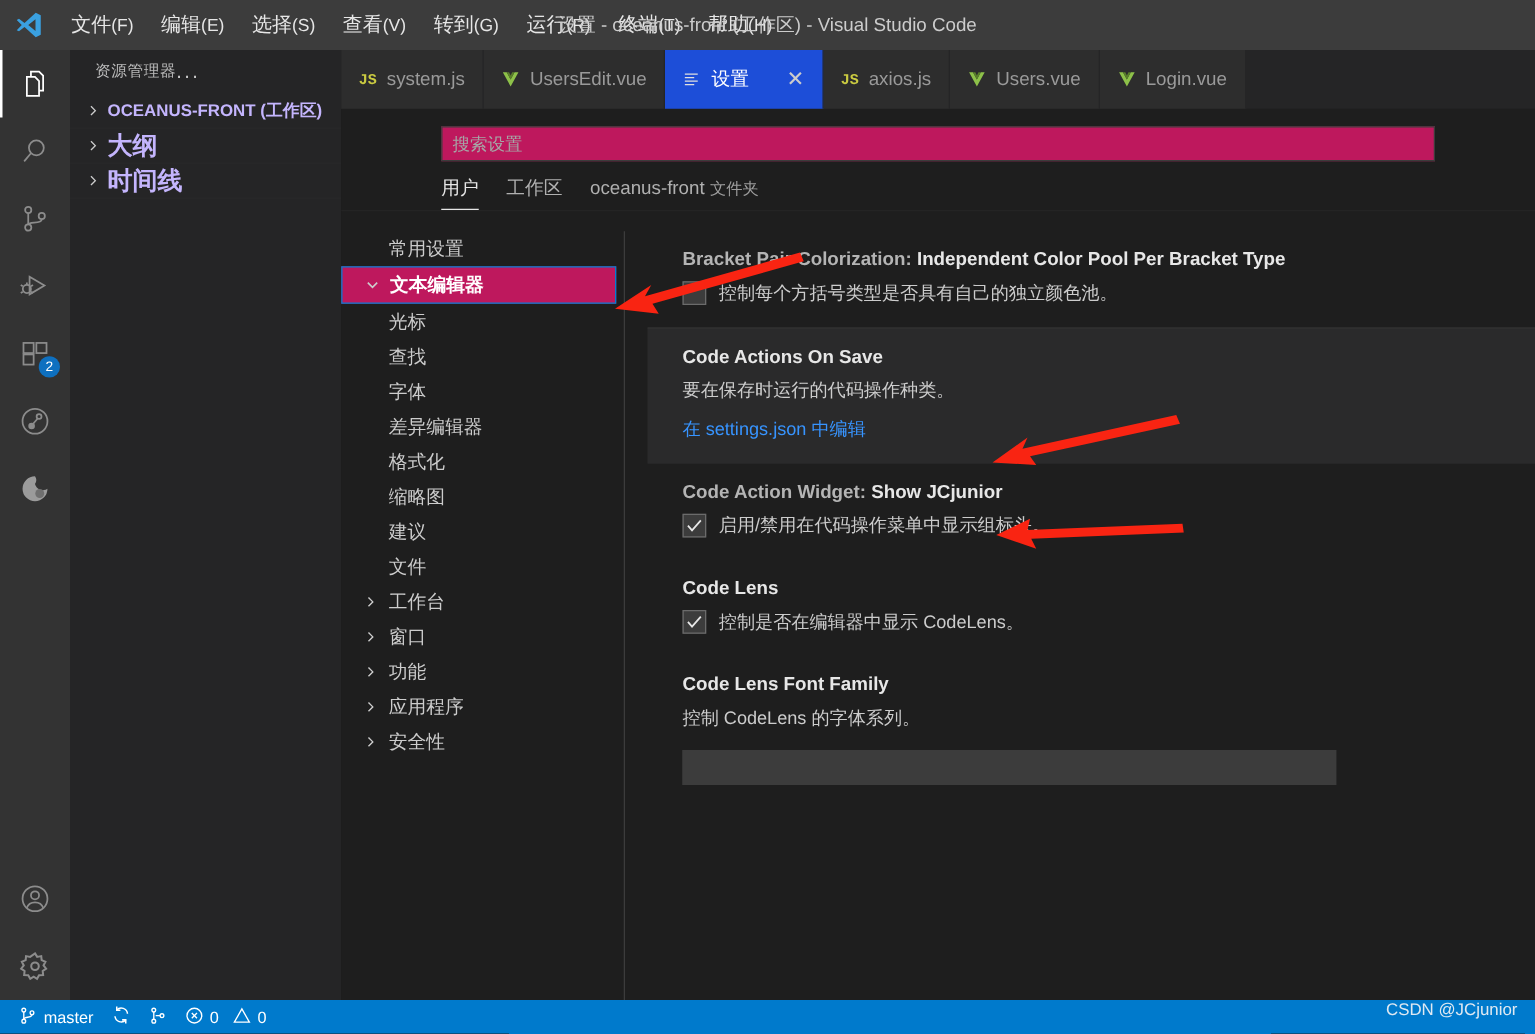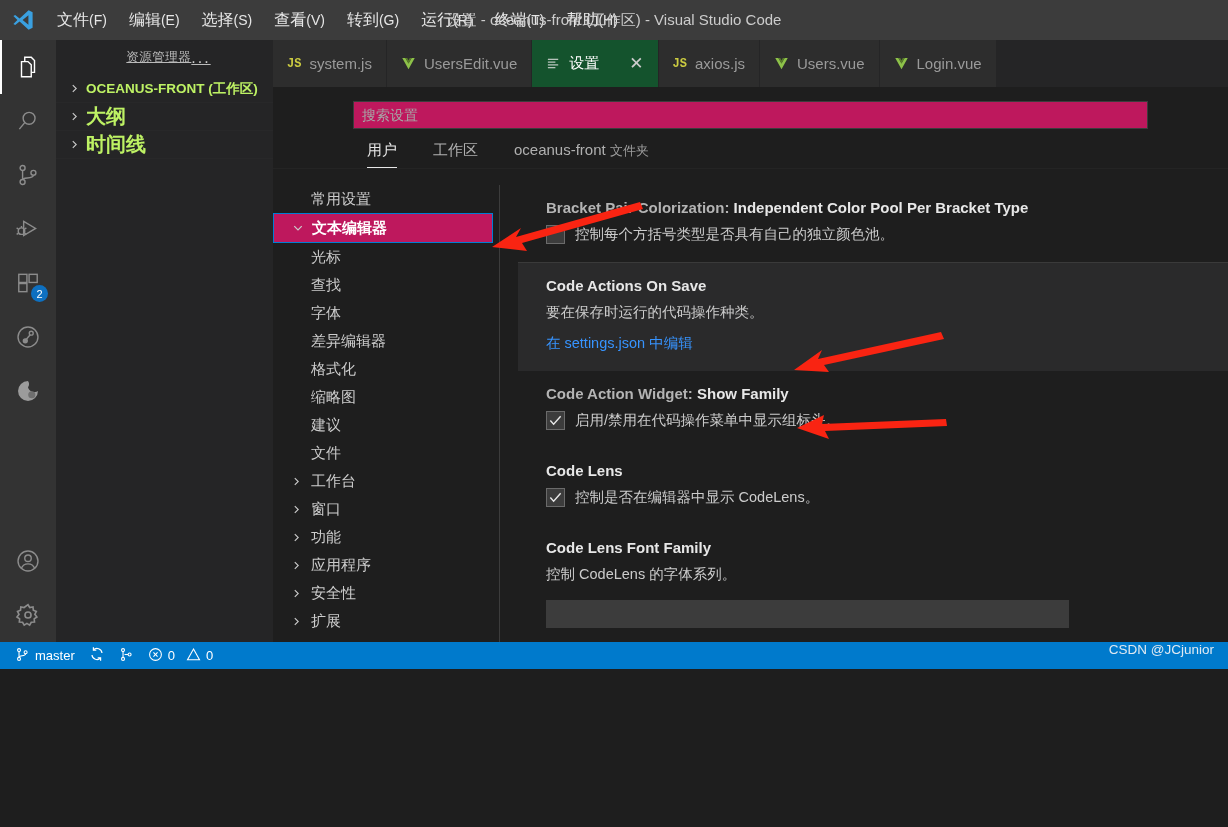--- a/index.html
+++ b/index.html
@@ -3,21 +3,21 @@
 <meta charset="utf-8">
 <style>
   * { box-sizing: border-box; margin: 0; padding: 0; }
   html, body {
     width: 1228px; height: 827px;
     background: #1e1e1e;
     font-family: "Liberation Sans", "DejaVu Sans", sans-serif;
     overflow: hidden;
     color: #cccccc;
   }
-  .app { position: relative; width: 1228px; height: 669px; display: flex; flex-direction: column; }
+  .app { position: relative; width: 1228px; height: 827px; display: flex; flex-direction: column; }
 
   
   .titlebar {
     height: 40px; background: #3c3c3c; display: flex; align-items: center;
     flex: 0 0 40px; position: relative;
   }
   .vscode-logo { width: 46px; display: flex; align-items: center; justify-content: center; }
   .vscode-logo svg { display: block; }
   .menu { display: flex; align-items: center; gap: 0px; }
   .menu-item {
@@ -54,42 +54,42 @@
     display: flex; align-items: center; justify-content: center; padding: 0 4px;
     font-family: "Liberation Sans", sans-serif;
   }
 
   
   .sidebar {
     width: 217px; background: #252526; flex: 0 0 217px;
     display: flex; flex-direction: column;
   }
   .sidebar-header {
-    height: 35px; display: flex; align-items: center; justify-content: center;
-    padding: 0 12px 0 20px; color: #bbbbbb; font-size: 12.5px; letter-spacing: .5px; text-decoration: underline;
+    height: 35px; display: flex; align-items: center; justify-content: flex-start;
+    padding: 0 12px 0 20px; color: #bbbbbb; font-size: 12.5px; letter-spacing: .5px;
   }
   .sb-dots { color: #cccccc; font-size: 16px; letter-spacing: 2px; cursor: pointer; line-height: 10px; }
   .tree-row {
     height: 28px; display: flex; align-items: center; gap: 4px;
-    padding-left: 10px; font-size: 14.5px; color: #bef264; cursor: pointer;
+    padding-left: 10px; font-size: 14.5px; color: #c4b5fd; cursor: pointer;
     border-bottom: 1px solid #37373733;
   }
   .tree-row .chev { width: 16px; display: flex; align-items: center; justify-content: center; color: #cccccc; }
   .tree-row .label { font-weight: bold; font-size: 13.5px; }
   .tree-row .label.cn { font-size: 20px; font-family: Liberation Mono, monospace; }
 
   
   .editor { flex: 1 1 auto; display: flex; flex-direction: column; min-width: 0; background: #1e1e1e; }
   .tabs { height: 47px; background: #252526; display: flex; align-items: stretch; flex: 0 0 47px; }
   .tab {
     display: flex; align-items: center; gap: 8px; padding: 0 14px;
     background: #2d2d2d; color: #9a9a9a; font-size: 15px; cursor: pointer;
     border-right: 1px solid #252526; min-width: 0; white-space: nowrap;
   }
-  .tab.active { background: #14532d; color: #ffffff; }
+  .tab.active { background: #1d4ed8; color: #ffffff; }
   .tab .ticon { font-size: 12px; font-weight: bold; flex: 0 0 auto; display: flex; align-items: center; }
   .tab .tclose { margin-left: 22px; font-size: 17px; color: #cccccc; }
   .ji { color: #cbcb41; font-family: "Liberation Mono", monospace; font-size: 12px; font-weight: bold; }
   .vi { color: #81c784; }
 
   
   .settings { flex: 1 1 auto; display: flex; flex-direction: column; min-height: 0; position: relative; }
   .settings-searchrow { padding: 14px 80px 0 80px; }
   .settings-search {
     height: 28px; background: #be185d; color: #cccccc; border: 1px solid #3c3c3c;
@@ -97,21 +97,20 @@
     font-family: "Liberation Sans", sans-serif;
   }
   .settings-search::placeholder { color: #a6a6a6; }
   .settings-tabs {
     display: flex; align-items: center; gap: 22px; padding: 12px 80px 0 80px;
     border-bottom: 1px solid #3c3c3c33; margin-bottom: 0;
   }
   .stab {
     font-size: 15px; color: #b0b0b0; padding-bottom: 7px; cursor: pointer;
     border-bottom: 1px solid transparent;
-    margin-left: 14px;
   }
   .stab.active { color: #e7e7e7; border-bottom: 1px solid #e7e7e7; }
   .stab .sub { color: #9d9d9d; font-size: 13px; }
 
   .settings-main { flex: 1 1 auto; display: flex; min-height: 0; margin-top: 16px; }
 
   
   .toc { width: 227px; flex: 0 0 227px; padding-top: 0; position: relative; }
   .toc-row {
     height: 28px; display: flex; align-items: center; font-size: 15px; color: #cccccc;
@@ -442,28 +441,20 @@
               <span>应用程序</span>
             </div>
             <div class="toc-row">
               <span class="tchev">
                 <svg width="11" height="11" viewBox="0 0 16 16" fill="none" stroke="currentColor" stroke-width="1.6">
                     <path d="M5.5 3 L10.5 8 L5.5 13"></path>
                   </svg>
               </span>
               <span>安全性</span>
             </div>
-            <div class="toc-row">
-              <span class="tchev">
-                <svg width="11" height="11" viewBox="0 0 16 16" fill="none" stroke="currentColor" stroke-width="1.6">
-                    <path d="M5.5 3 L10.5 8 L5.5 13"></path>
-                  </svg>
-              </span>
-              <span>扩展</span>
-            </div>
             <div class="toc-divider"></div>
           </div>
 
           <div class="setlist">
 
             <div class="setting-item">
               <div class="setting-title">
                 <span class="cat">Bracket Pair Colorization:</span>
                 <span>Independent Color Pool Per Bracket Type</span>
               </div>
@@ -481,21 +472,21 @@
               </div>
               <div class="setting-desc plain">
                 <span>要在保存时运行的代码操作种类。</span>
               </div>
               <div class="link">在 settings.json 中编辑</div>
             </div>
 
             <div class="setting-item">
               <div class="setting-title">
                 <span class="cat">Code Action Widget:</span>
-                <span>Show Family</span>
+                <span>Show JCjunior</span>
               </div>
               <div class="setting-desc">
                 <span class="chk">
                   <svg width="15" height="15" viewBox="0 0 16 16" fill="none" stroke="#e8e8e8" stroke-width="1.5">
                       <path d="M2.5 8 L6 12 L13.5 3.5"></path>
                     </svg>
                 </span>
                 <span>启用/禁用在代码操作菜单中显示组标头。</span>
               </div>
             </div>

